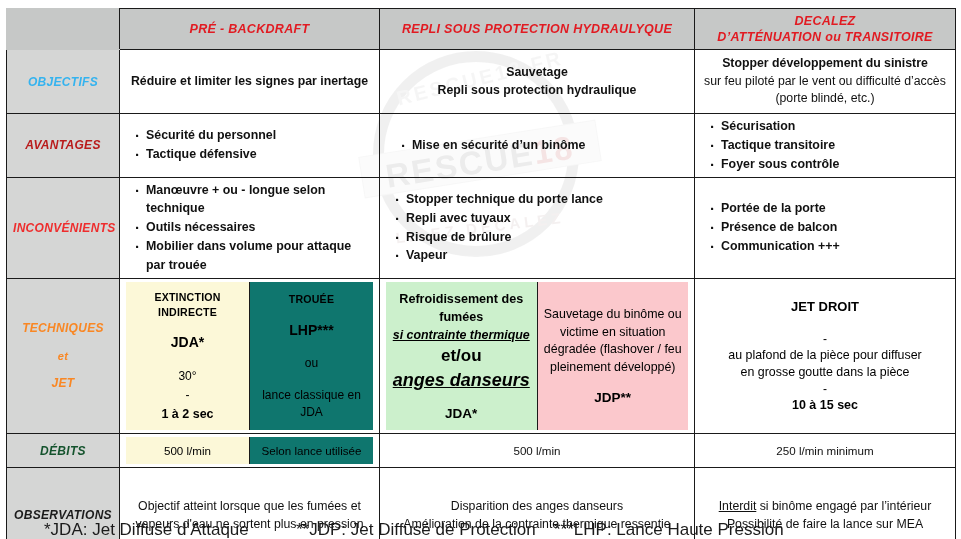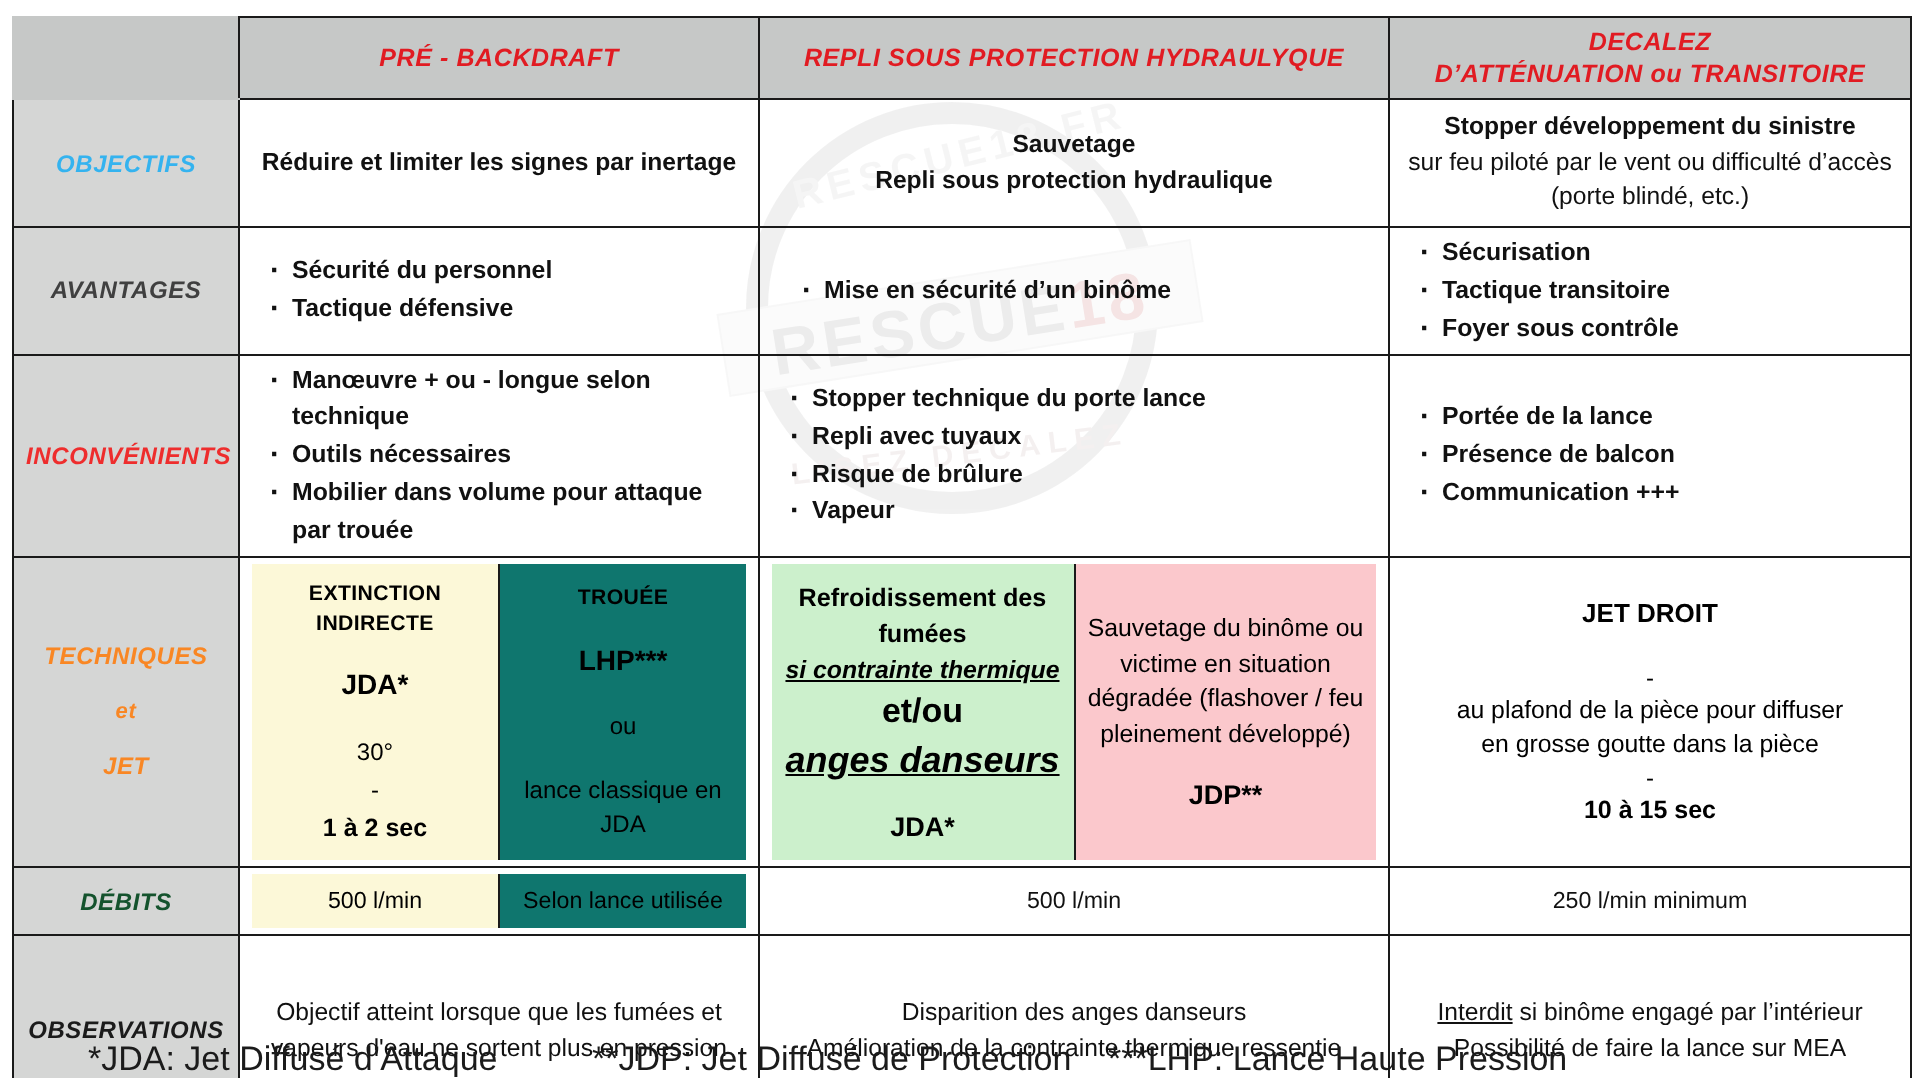--- a/index.html
+++ b/index.html
@@ -132,21 +132,21 @@
   
   .rlabel {
     background: #d5d6d5;
     text-align: center;
     font-weight: bold;
     font-style: italic;
     font-size: 12px;
     letter-spacing: 0.3px;
   }
   .rlabel.objectifs     { color: #34b3ef; }
-  .rlabel.avantages     { color: #404040; }
+  .rlabel.avantages     { color: #b91c1c; }
   .rlabel.inconvenients { color: #ee2d2d; }
   .rlabel.techniques    { color: #f98724; line-height: 2.4; }
   .rlabel.debits        { color: #14532d; }
   .rlabel.observations  { color: #1b1b1b; }
   .rlabel.techniques .small { font-size: 11px; font-weight: bold; }
 
   
   .cell {
     text-align: center;
     font-size: 12.3px;
@@ -348,21 +348,21 @@
       <td>
         <ul class="bullets">
           <li>Stopper technique du porte lance</li>
           <li>Repli avec tuyaux</li>
           <li>Risque de brûlure</li>
           <li>Vapeur</li>
         </ul>
       </td>
       <td>
         <ul class="bullets">
-          <li>Portée de la lance</li>
+          <li>Portée de la porte</li>
           <li>Présence de balcon</li>
           <li>Communication +++</li>
         </ul>
       </td>
     </tr>
 
     <tr>
       <td class="rlabel techniques">
         <div>TECHNIQUES</div>
         <div class="small">et</div>

